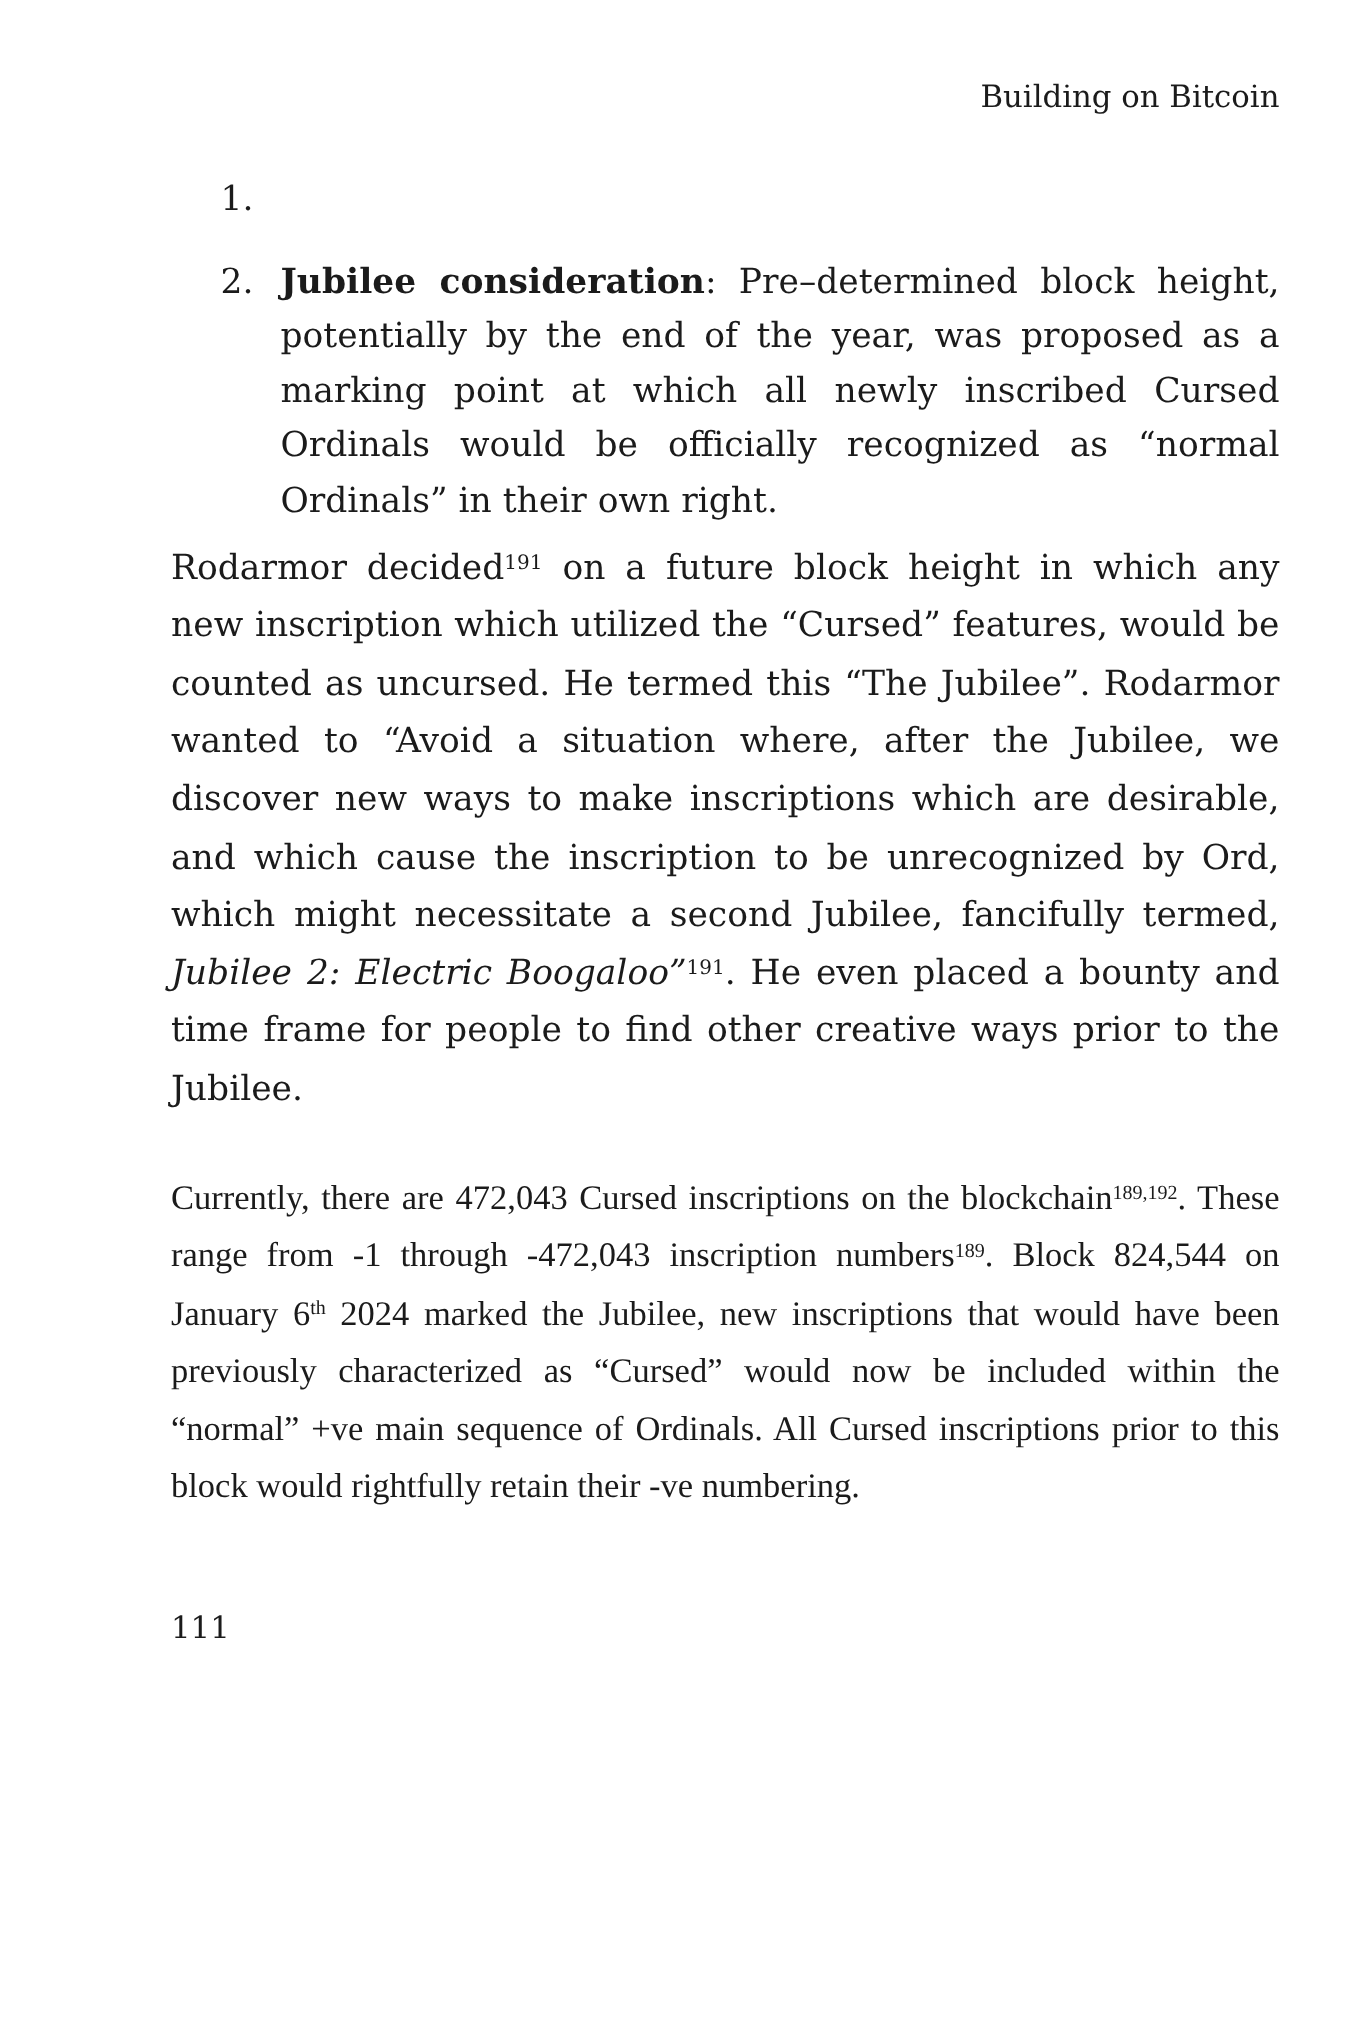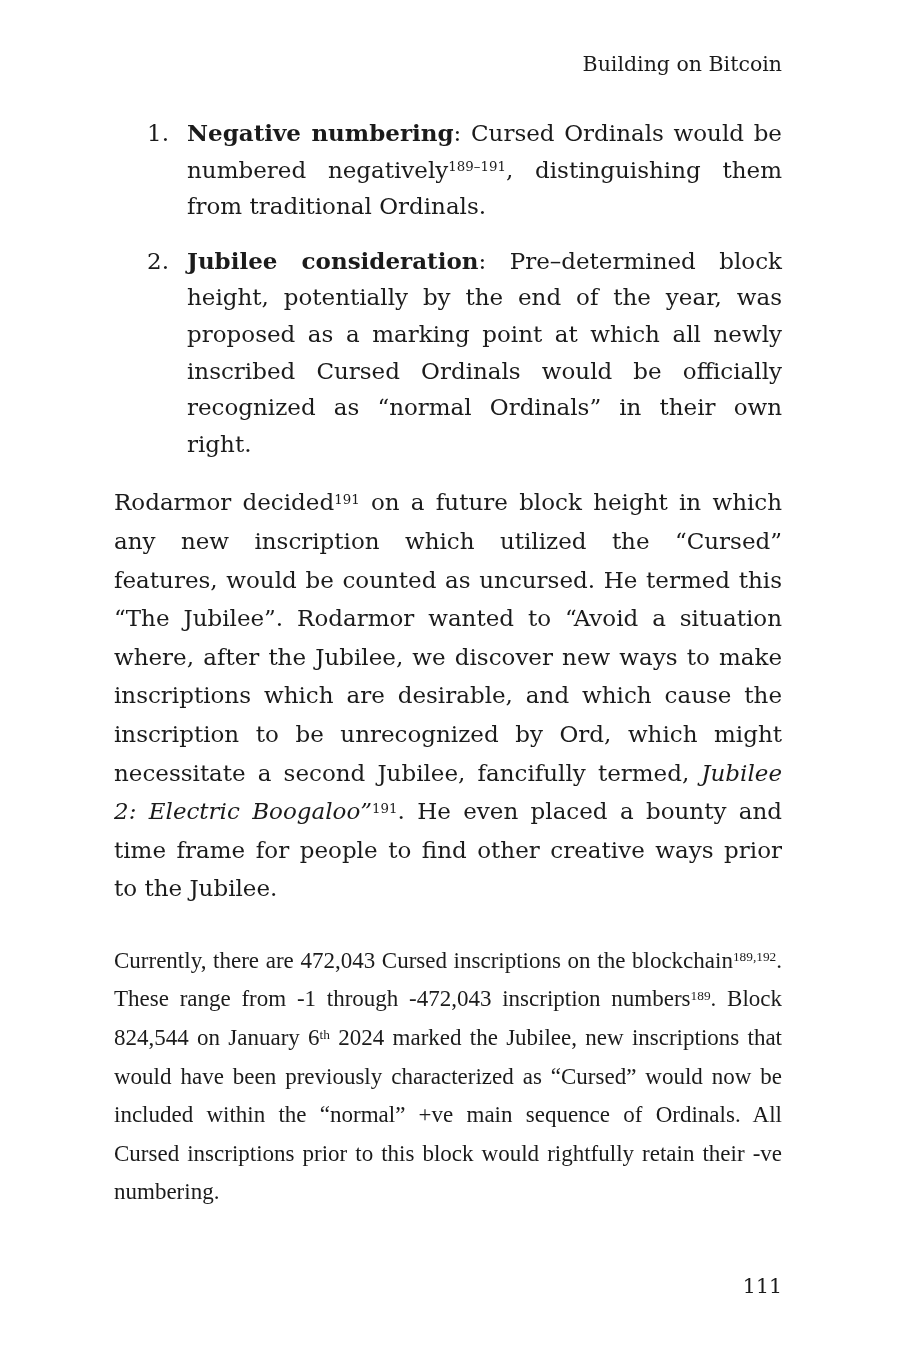--- a/index.html
+++ b/index.html
@@ -8,21 +8,21 @@
     height: 1350px;
     background: #ffffff;
     font-family: "DejaVu Serif", "Liberation Serif", serif;
     color: #1b1b1b;
     overflow: hidden;
   }
   .page {
     box-sizing: border-box;
     width: 900px;
     height: 996px;
-    padding: 0 118px 0 114px;
+    padding: 0 47px 0 114px;
   }
   .running-header {
     padding-top: 53px;
     text-align: right;
     font-size: 20.5px;
     line-height: 23px;
   }
   .ordered-list { margin-top: 39px; }
   .list-item { display: flex; }
   .list-item + .list-item { margin-top: 18px; }
@@ -38,51 +38,50 @@
     flex: 1;
     text-align: justify;
     font-size: 23px;
     line-height: 36.6px;
   }
   .para {
     font-size: 23px;
     line-height: 38.6px;
     text-align: justify;
   }
-  .para-1 { margin-top: 21px; }
+  .para-1 { margin-top: 7px; }
   .para-2 { margin-top: 34px; font-family: Liberation Serif, serif; }
   .b { font-weight: bold; }
   .i { font-style: italic; }
   sup.sup {
     font-size: 58%;
     line-height: 0;
     vertical-align: baseline;
     position: relative;
     top: -0.48em;
     letter-spacing: 0;
   }
   .page-number {
     margin-top: 62px;
-    text-align: right;
+    text-align: left;
     font-size: 20.5px;
     line-height: 24px;
   }
 </style>
 </head>
 <body style="background: rgb(255, 255, 255); color: rgb(27, 27, 27);">
 
 <div class="page">
 
   <div class="running-header">Building on Bitcoin</div>
 
   <div class="ordered-list">
 
     <div class="list-item">
       <div class="list-marker">1.</div>
-      <div class="list-text"><span class="b">Negative numbering</span><span>: Cursed Ordinals would be numbered negatively</span><sup class="sup">189–191</sup><span>, distinguishing them from traditional Ordinals.</span></div>
     </div>
 
     <div class="list-item">
       <div class="list-marker">2.</div>
       <div class="list-text"><span class="b">Jubilee consideration</span><span>: Pre–determined block height, potentially by the end of the year, was proposed as a marking point at which all newly inscribed Cursed Ordinals would be officially recognized as “normal Ordinals” in their own right.</span></div>
     </div>
 
   </div>
 
   <div class="para para-1"><span>Rodarmor decided</span><sup class="sup">191</sup><span> on a future block height in which any new inscription which utilized the “Cursed” features, would be counted as uncursed. He termed this “The Jubilee”. Rodarmor wanted to “Avoid a situation where, after the Jubilee, we discover new ways to make inscriptions which are desirable, and which cause the inscription to be unrecognized by Ord, which might necessitate a second Jubilee, fancifully termed, </span><span class="i">Jubilee 2: Electric Boogaloo”</span><sup class="sup">191</sup><span>. He even placed a bounty and time frame for people to find other creative ways prior to the Jubilee.</span></div>

